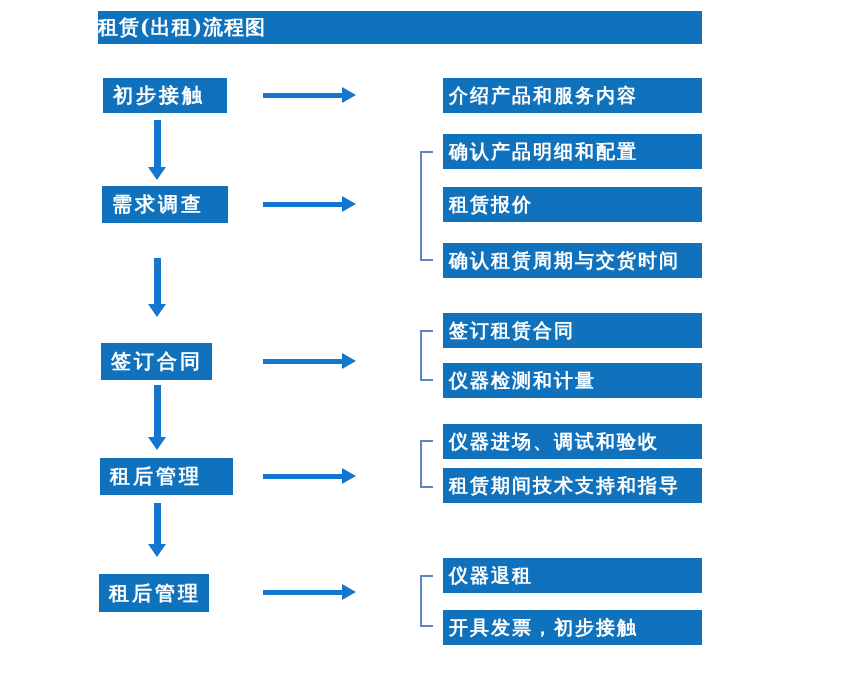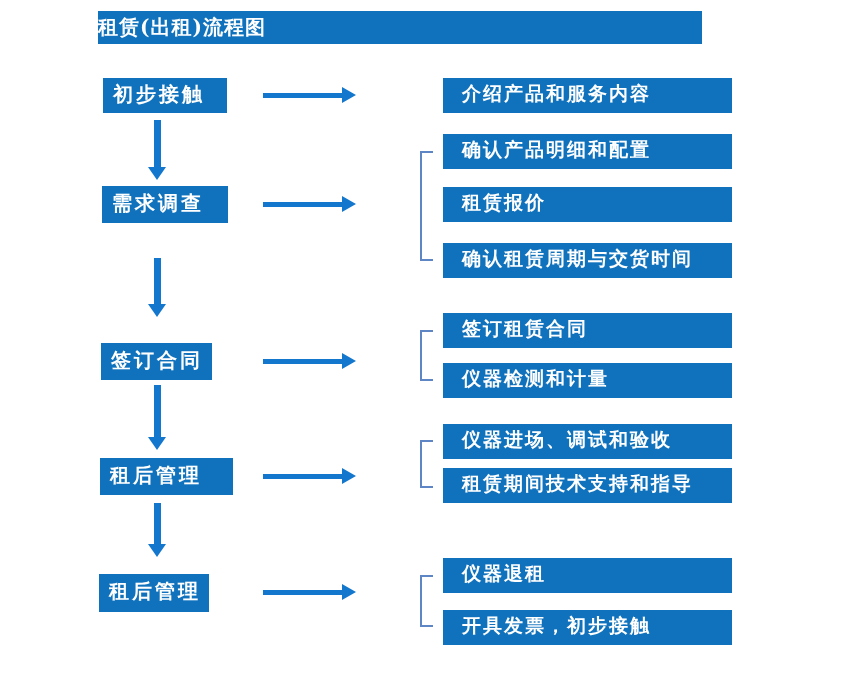--- a/index.html
+++ b/index.html
@@ -24,30 +24,29 @@
     font-weight:bold;font-size:20px;line-height:33px;
     text-align:left;letter-spacing:1px;
   }
   .box{
     position:absolute;
     background:var(--box-blue);
     color:var(--text-white);
     font-weight:bold;
     box-sizing:border-box;
     white-space:nowrap;
-    font-family:Liberation Mono, monospace;
   }
   .step{
     font-size:20px;letter-spacing:3px;
     line-height:36px;padding-left:10px;
   }
   .detail{
-    left:443px;width:289px;height:35px;
+    left:443px;width:259px;height:35px;
     font-size:19px;letter-spacing:2px;
-    line-height:35px;padding-left:19px;
+    line-height:35px;padding-left:6px;
   }
   
   .h-arrow{position:absolute;left:263px;width:93px;height:17px;}
   .h-arrow .shaft{
     position:absolute;left:0;top:6px;width:80px;height:5px;
     background:var(--arrow-blue);
   }
   .h-arrow .head{
     position:absolute;right:0;top:0;width:0;height:0;
     border-left:14px solid var(--arrow-blue);

